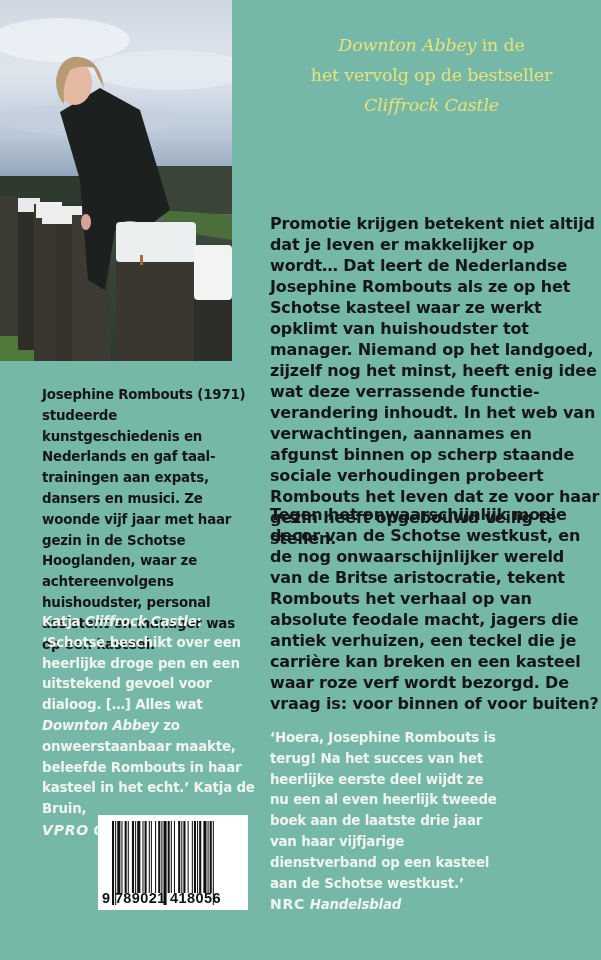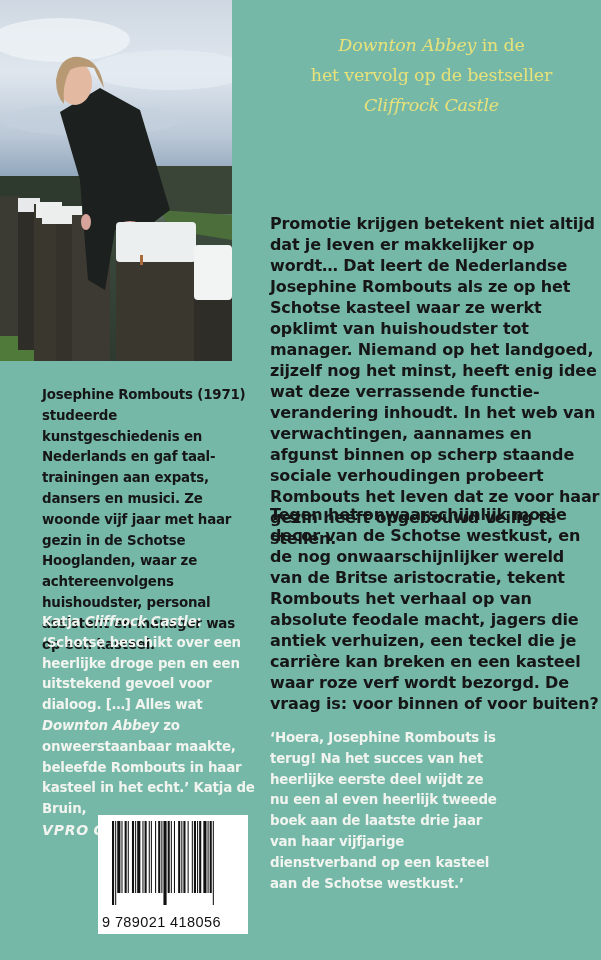--- a/index.html
+++ b/index.html
@@ -49,22 +49,23 @@
     .review2 {
       position: absolute; left: 270px; top: 728px; width: 230px;
       color: #f1f4ef;
       font-size: 13.4px; line-height: 20.8px;
       font-weight: bold;
       letter-spacing: -0.2px;
     }
     .it { font-style: italic; }
     .smallcaps { font-size: 14px; letter-spacing: 0.8px; }
     .barcode {
-      position: absolute; left: 98px; top: 815px; width: 150px; height: 119px;
+      position: absolute; left: 98px; top: 815px; width: 150px; height: 95px;
       background: #ffffff;
+      font-weight: bold;
     }
     .barcode svg { position: absolute; left: 0; top: 0; }
     .barcode-digits {
       position: absolute; left: 4px; bottom: 4px; width: 142px;
       font-family: "Liberation Sans", sans-serif;
       font-size: 14.5px; color: #111; letter-spacing: 0.4px;
       white-space: nowrap;
     }
   </style>
 </head>
@@ -127,20 +128,21 @@
 </div>
 
 <div class="review1">
   <div><span>Katja </span><span class="it">Cliffrock Castle</span><span>:</span></div>
   <div><span>‘Schotse beschikt over een heerlijke droge pen en een uit­stekend gevoel voor dialoog. […] Alles wat </span><span class="it">Downton Abbey</span><span> zo onweerstaanbaar maakte, be­leefde Rombouts in haar kasteel in het echt.’ Katja de Bruin,</span></div>
   <div><span class="it smallcaps">VPRO</span><span class="it"> Gids</span></div>
 </div>
 
 <div class="review2">
   <div>‘Hoera, Josephine Rombouts is terug! Na het succes van het heerlijke eerste deel wijdt ze nu een al even heerlijk tweede boek aan de laatste drie jaar van haar vijfjarige dienstverband op een kasteel aan de Schotse westkust.’</div>
+  <div><span class="smallcaps">NRC</span><span class="it"> Handelsblad</span></div>
 </div>
 
 <div class="barcode">
   <svg id="barcode-svg" width="150" height="95">
       <rect x="14.00" y="6" width="2.10" height="84" fill="#111"></rect>
       <rect x="17.15" y="6" width="1.05" height="84" fill="#111"></rect>
       <rect x="19.25" y="6" width="3.15" height="72" fill="#111"></rect>
       <rect x="23.45" y="6" width="1.05" height="72" fill="#111"></rect>
       <rect x="26.60" y="6" width="2.10" height="72" fill="#111"></rect>
       <rect x="29.75" y="6" width="1.05" height="72" fill="#111"></rect>

